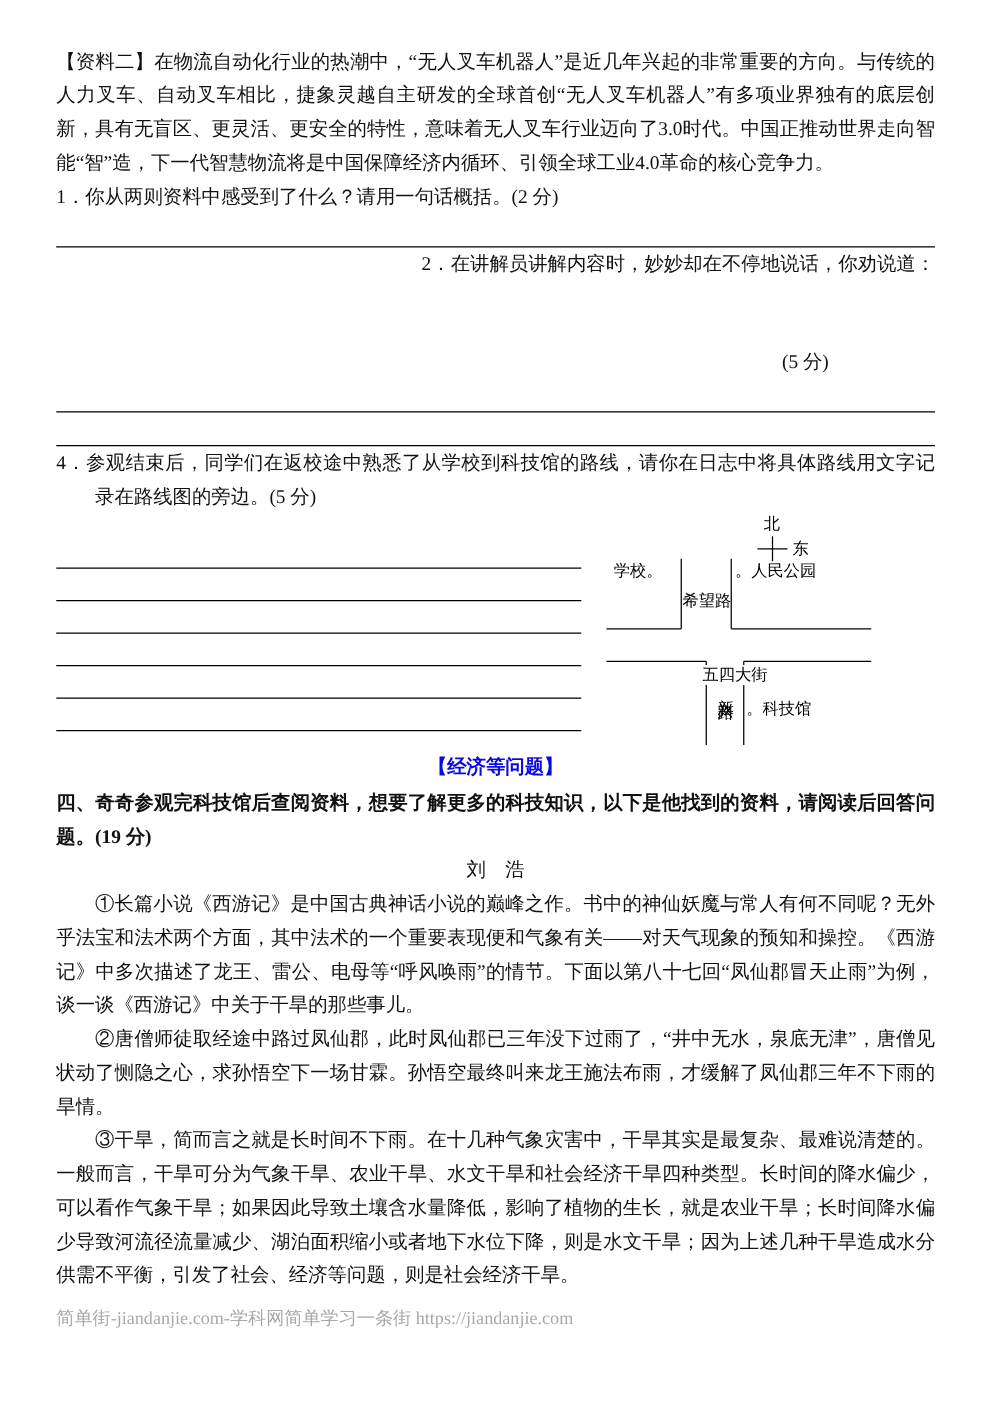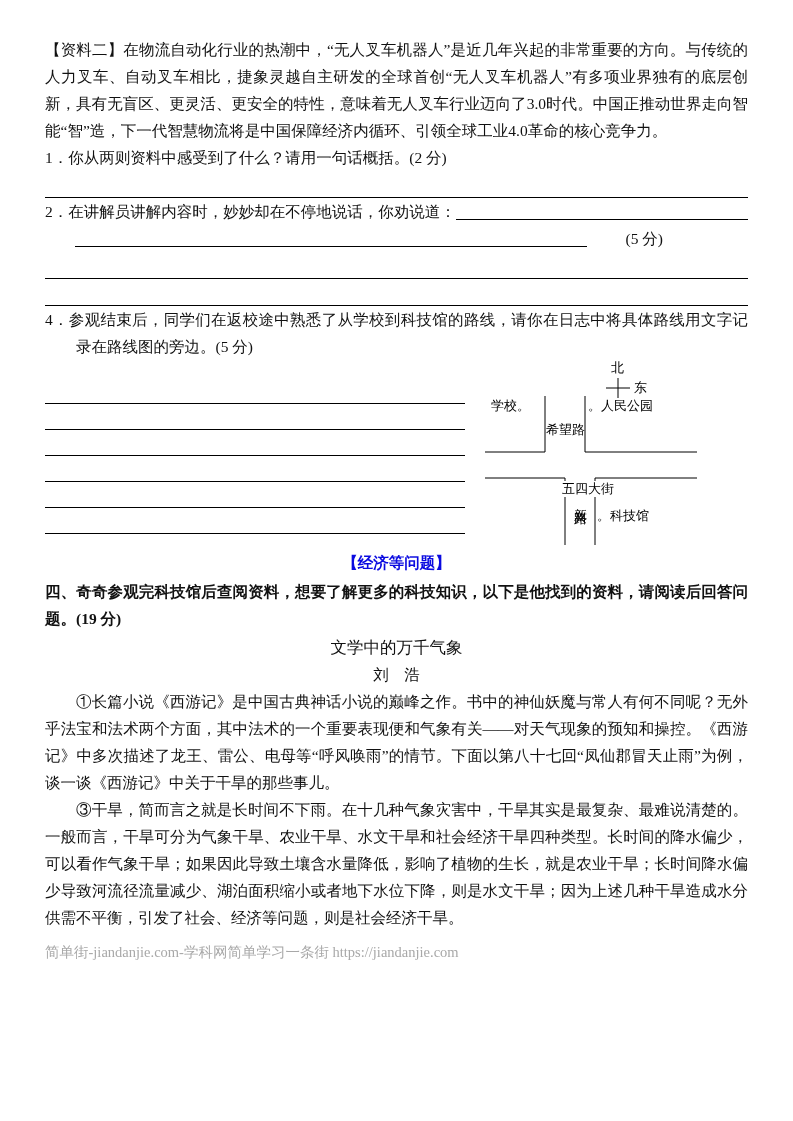--- a/index.html
+++ b/index.html
@@ -7,21 +7,21 @@
   body {
     width: 793px; height: 1121px; overflow: hidden;
     font-family: "Liberation Serif", "DejaVu Serif", serif;
     font-size: 15.5px; color: #111111;
   }
   .page { padding: 36px 45px 0 45px; }
   p { margin: 0; line-height: 27px; text-align: justify; }
 
   .blank-line { height: 27px; border-bottom: 1px solid #000; }
 
-  .inline-row { display: flex; align-items: flex-end; line-height: 27px; }
+  .inline-row { display: flex; align-items: flex-end; line-height: 27px; flex-direction: column; }
   .inline-row > span { white-space: nowrap; }
   .fill { flex: 1; border-bottom: 1px solid #000; margin-bottom: 5px; }
   .q2-line2 { padding-left: 30px; padding-right: 85px; gap: 39px; }
 
   .hang { padding-left: 2em; text-indent: -2em; }
   .indent { text-indent: 2em; }
   .section-head { font-weight: bold; margin-top: 2px; font-family: Liberation Serif, serif; }
 
   .banner { color: var(--accent_blue, #0a0ae0); font-weight: bold; text-align: center; margin-top: 3px; }
   .passage-title { text-align: center; font-size: 16.5px; margin-top: 2px; }
@@ -102,21 +102,21 @@
       <span class="map-label bg" style="left:48px; top:119px;">五四大街</span>
       <span class="map-label vertical" style="left:87px; top:136px;">新兴路</span>
       <span class="map-label" style="left:112px; top:146px;">。科技馆</span>
     </div>
   </div>
 
   <p class="banner">【经济等问题】</p>
 
   <p class="section-head">四、奇奇参观完科技馆后查阅资料，想要了解更多的科技知识，以下是他找到的资料，请阅读后回答问题。(19 分)</p>
 
-  <p class="passage-title">文学中的万千气象</p>
   <p class="passage-author">刘　浩</p>
 
   <p class="indent">①长篇小说《西游记》是中国古典神话小说的巅峰之作。书中的神仙妖魔与常人有何不同呢？无外乎法宝和法术两个方面，其中法术的一个重要表现便和气象有关——对天气现象的预知和操控。《西游记》中多次描述了龙王、雷公、电母等“呼风唤雨”的情节。下面以第八十七回“凤仙郡冒天止雨”为例，谈一谈《西游记》中关于干旱的那些事儿。</p>
+  <p class="indent">②唐僧师徒取经途中路过凤仙郡，此时凤仙郡已三年没下过雨了，“井中无水，泉底无津”，唐僧见状动了恻隐之心，求孙悟空下一场甘霖。孙悟空最终叫来龙王施法布雨，才缓解了凤仙郡三年不下雨的旱情。</p>
   <p class="indent">③干旱，简而言之就是长时间不下雨。在十几种气象灾害中，干旱其实是最复杂、最难说清楚的。一般而言，干旱可分为气象干旱、农业干旱、水文干旱和社会经济干旱四种类型。长时间的降水偏少，可以看作气象干旱；如果因此导致土壤含水量降低，影响了植物的生长，就是农业干旱；长时间降水偏少导致河流径流量减少、湖泊面积缩小或者地下水位下降，则是水文干旱；因为上述几种干旱造成水分供需不平衡，引发了社会、经济等问题，则是社会经济干旱。</p>
 
   <p class="footer">简单街-jiandanjie.com-学科网简单学习一条街 https://jiandanjie.com</p>
 
 </div>
 
 </body></html>

